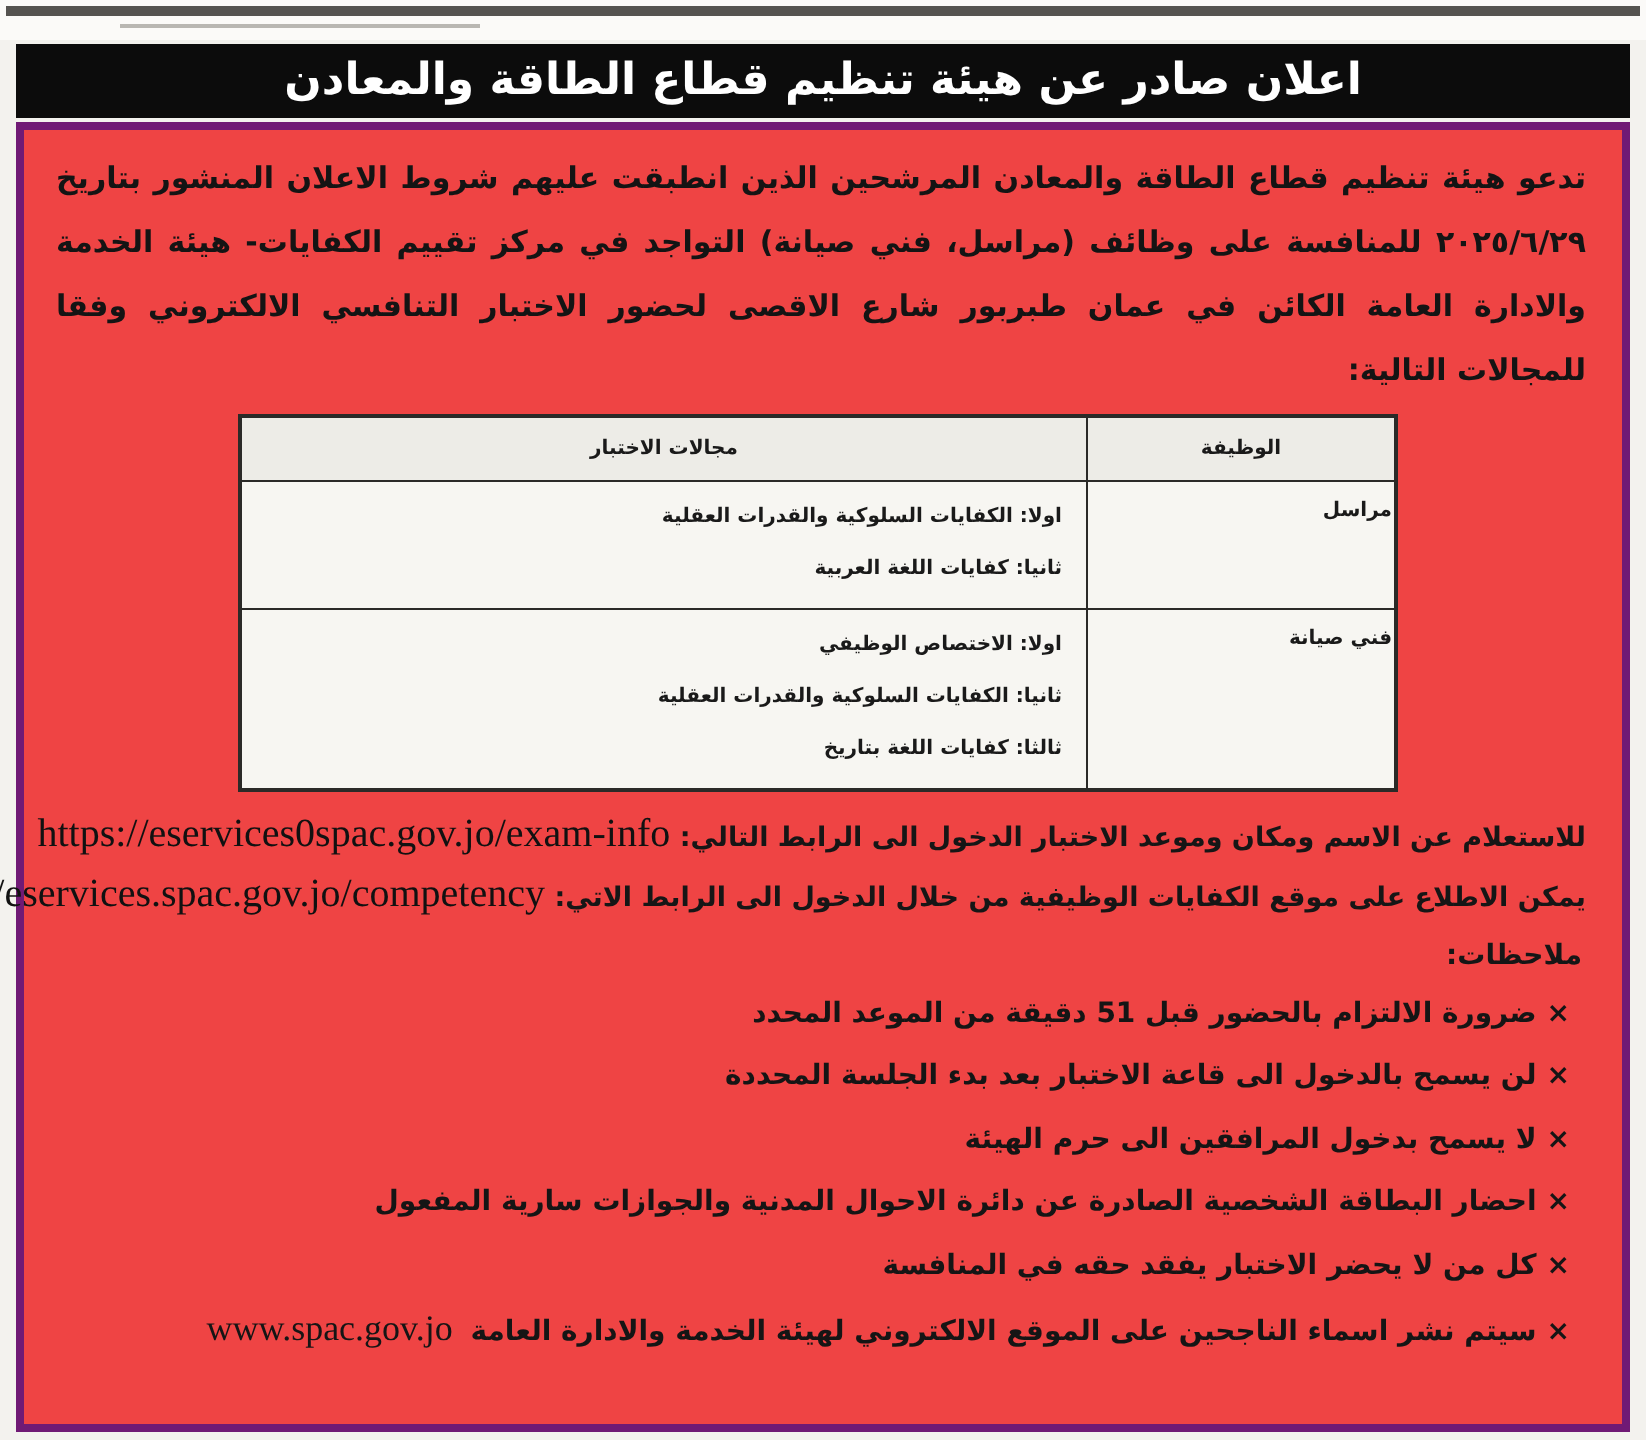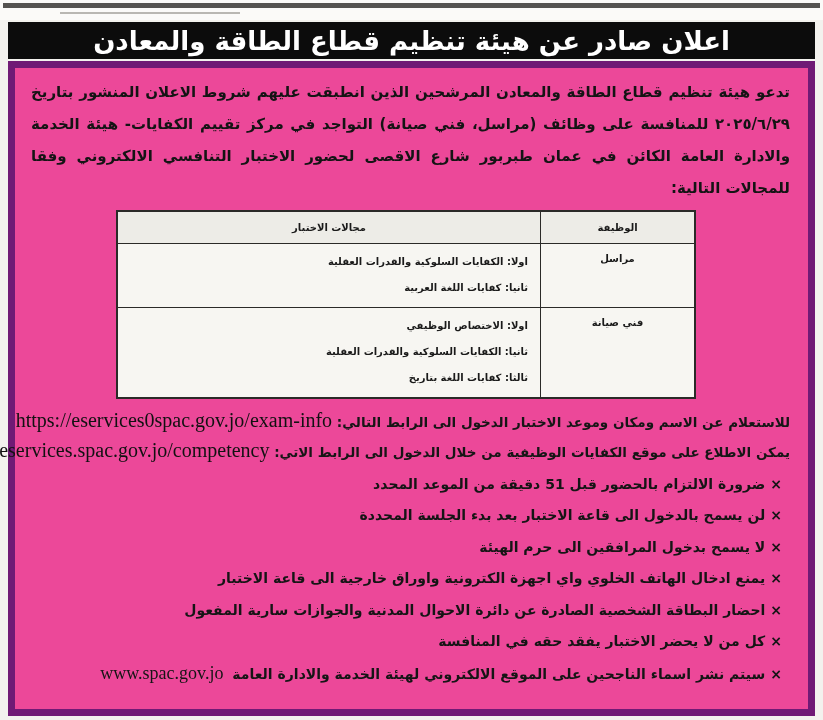--- a/index.html
+++ b/index.html
@@ -18,27 +18,27 @@
 
   
   .top-strip { position: absolute; top: 0; left: 0; right: 0; height: 20px; background: #fbfaf8; }
   .top-rule  { position: absolute; top: 3px; left: 3px; right: 3px; height: 5px; background: #555350; }
   .top-rule2 { position: absolute; top: 12px; left: 60px; width: 180px; height: 2px; background: #b9b7b2; }
 
   .header-bar {
     position: absolute; top: 22px; left: 8px; right: 8px; height: 37px;
     background: #0c0c0c; color: #ffffff;
     display: flex; align-items: center; justify-content: center;
-    font-size: 26px; font-weight: bold; letter-spacing: 0.5px;
+    font-size: 22px; font-weight: bold; letter-spacing: 0.5px;
   }
 
   .frame {
     position: absolute; top: 61px; left: 8px; right: 8px; bottom: 4px;
-    background: #ec4899;
-    border: 7px solid #701a75;
+    background: #ef4444;
+    border: 4px solid #701a75;
     padding: 5px 16px 2px 14px;
   }
 
   .intro {
     font-size: 15px; font-weight: bold;
     line-height: 32px;
     text-align: justify; text-align-last: right;
     margin: 3px 2px 4px 2px;
     color: #141414;
   }
@@ -51,21 +51,21 @@
     background: #f7f6f2;
   }
   .exam-table th, .exam-table td {
     border: 1px solid #2b2a28;
     font-size: 10px; font-weight: bold;
     color: #1a1a1a;
   }
   .exam-table th { height: 32px; text-align: center; background: #edece7; }
   .col-job { width: 155px; }
   .col-domains { width: 425px; }
-  td.cell-job { text-align: center; vertical-align: top; padding-top: 9px; }
+  td.cell-job { text-align: right; vertical-align: top; padding-top: 9px; }
   td.cell-domains { padding: 5px 12px 6px 6px; }
   .domain-line { line-height: 26px; }
 
   .link-line {
     text-align: right;
     font-size: 13.5px; font-weight: bold;
     line-height: 22px;
     margin: 5px 2px 6px 2px;
     white-space: nowrap;
   }
@@ -145,32 +145,30 @@
     <div class="link-line">
       <span>للاستعلام عن الاسم ومكان وموعد الاختبار الدخول الى الرابط التالي:</span>
       <span class="url">https://eservices0spac.gov.jo/exam-info</span>
     </div>
 
     <div class="link-line">
       <span>يمكن الاطلاع على موقع الكفايات الوظيفية من خلال الدخول الى الرابط الاتي:</span>
       <span class="url">https://eservices.spac.gov.jo/competency</span>
     </div>
 
+    <div class="notes-title">ملاحظات:</div>
 
     <div class="note">
       <span class="bullet">×</span><span>ضرورة الالتزام بالحضور قبل 51 دقيقة من الموعد المحدد</span>
     </div>
     <div class="note">
       <span class="bullet">×</span><span>لن يسمح بالدخول الى قاعة الاختبار بعد بدء الجلسة المحددة</span>
     </div>
     <div class="note">
       <span class="bullet">×</span><span>لا يسمح بدخول المرافقين الى حرم الهيئة</span>
-    </div>
-    <div class="note">
-      <span class="bullet">×</span><span>يمنع ادخال الهاتف الخلوي واي اجهزة الكترونية واوراق خارجية الى قاعة الاختبار</span>
     </div>
     <div class="note">
       <span class="bullet">×</span><span>احضار البطاقة الشخصية الصادرة عن دائرة الاحوال المدنية والجوازات سارية المفعول</span>
     </div>
     <div class="note">
       <span class="bullet">×</span><span>كل من لا يحضر الاختبار يفقد حقه في المنافسة</span>
     </div>
     <div class="note">
       <span class="bullet">×</span><span>سيتم نشر اسماء الناجحين على الموقع الالكتروني لهيئة الخدمة والادارة العامة</span>
       <span class="latin-site">www.spac.gov.jo</span>

